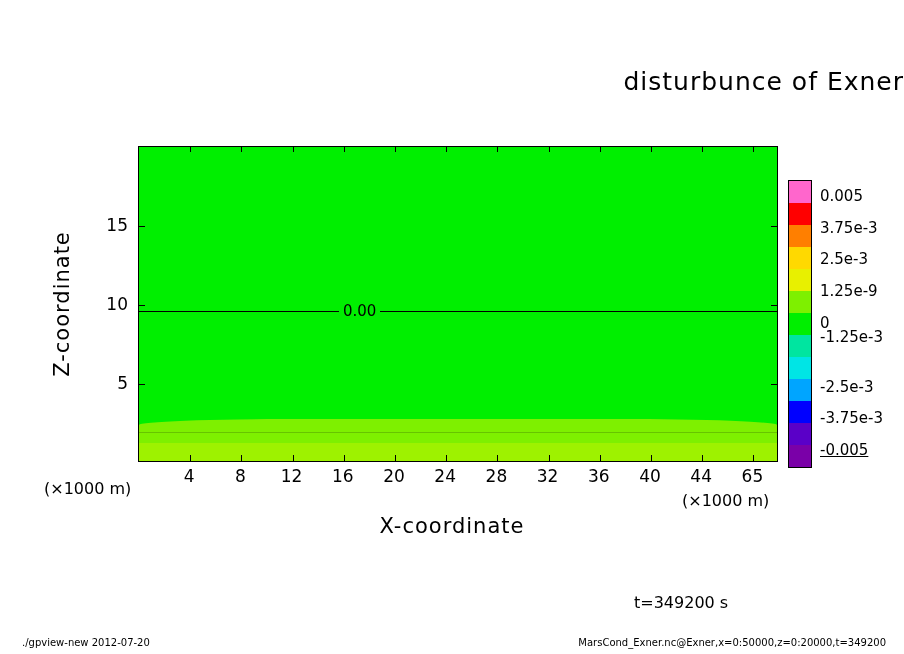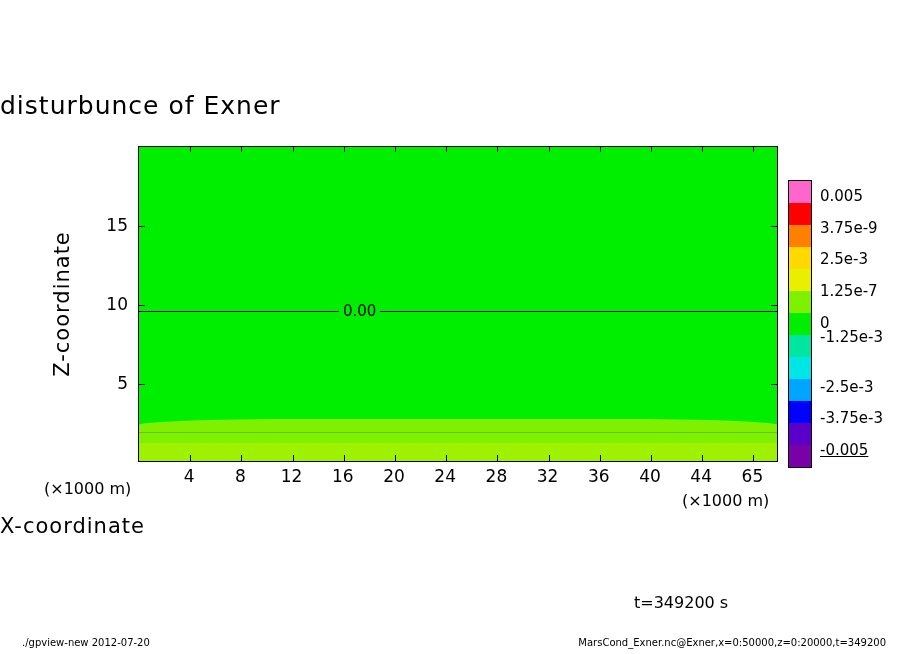--- a/index.html
+++ b/index.html
@@ -16,23 +16,23 @@
     overflow: hidden;
   }
   .plot-root {
     position: absolute;
     left: 0; top: 0;
     width: 904px; height: 654px;
   }
   
   #chart-title {
     position: absolute;
-    left: 0; top: 91px;
+    left: 0; top: 67px;
     width: 904px;
-    text-align: left;
+    text-align: right;
     font-size: 25px;
     letter-spacing: 1px;
     white-space: nowrap;
   }
   
   #plot-area {
     position: absolute;
     left: 138px;
     top: 146px;
     width: 640px;
@@ -122,20 +122,21 @@
     left: 128px;
     transform: translate(-100%, -50%);
     font-size: 17px;
     white-space: nowrap;
   }
   
   #x-axis-title {
     position: absolute;
     left: 0; top: 514px;
     width: 904px;
+    text-align: center;
     font-size: 21px;
     letter-spacing: 1px;
   }
   #y-axis-title {
     position: absolute;
     left: 62px;
     top: 304px;
     font-size: 21px;
     letter-spacing: 1px;
     transform: translate(-50%, -50%) rotate(-90deg);
@@ -291,23 +292,23 @@
       <div class="cb-cell" style="height: 22px; background: rgb(0, 239, 0);"></div>
       <div class="cb-cell" style="height: 22px; background: rgb(0, 229, 160);"></div>
       <div class="cb-cell" style="height: 22px; background: rgb(0, 229, 229);"></div>
       <div class="cb-cell" style="height: 22px; background: rgb(0, 165, 255);"></div>
       <div class="cb-cell" style="height: 22px; background: rgb(0, 0, 255);"></div>
       <div class="cb-cell" style="height: 22px; background: rgb(90, 0, 200);"></div>
       <div class="cb-cell" style="height: 22px; background: rgb(122, 0, 168);"></div>
     </div>
   <div id="colorbar-ticks">
       <div class="cb-tick-label" style="top: 196px;">0.005</div>
-      <div class="cb-tick-label" style="top: 227.667px;">3.75e-9</div>
+      <div class="cb-tick-label" style="top: 227.667px;">3.75e-3</div>
       <div class="cb-tick-label" style="top: 259.444px;">2.5e-3</div>
-      <div class="cb-tick-label" style="top: 291.222px;">1.25e-7</div>
+      <div class="cb-tick-label" style="top: 291.222px;">1.25e-9</div>
       <div class="cb-tick-label" style="top: 323px;">0</div>
       <div class="cb-tick-label" style="top: 337px;">-1.25e-3</div>
       <div class="cb-tick-label" style="top: 386.556px;">-2.5e-3</div>
       <div class="cb-tick-label" style="top: 418.333px;">-3.75e-3</div>
       <div class="cb-tick-label" style="top: 450.111px; text-decoration: underline;">-0.005</div>
     </div>
 
   <div id="time-label">t=349200 s</div>
 
   <div id="footer-left">./gpview-new  2012-07-20</div>

